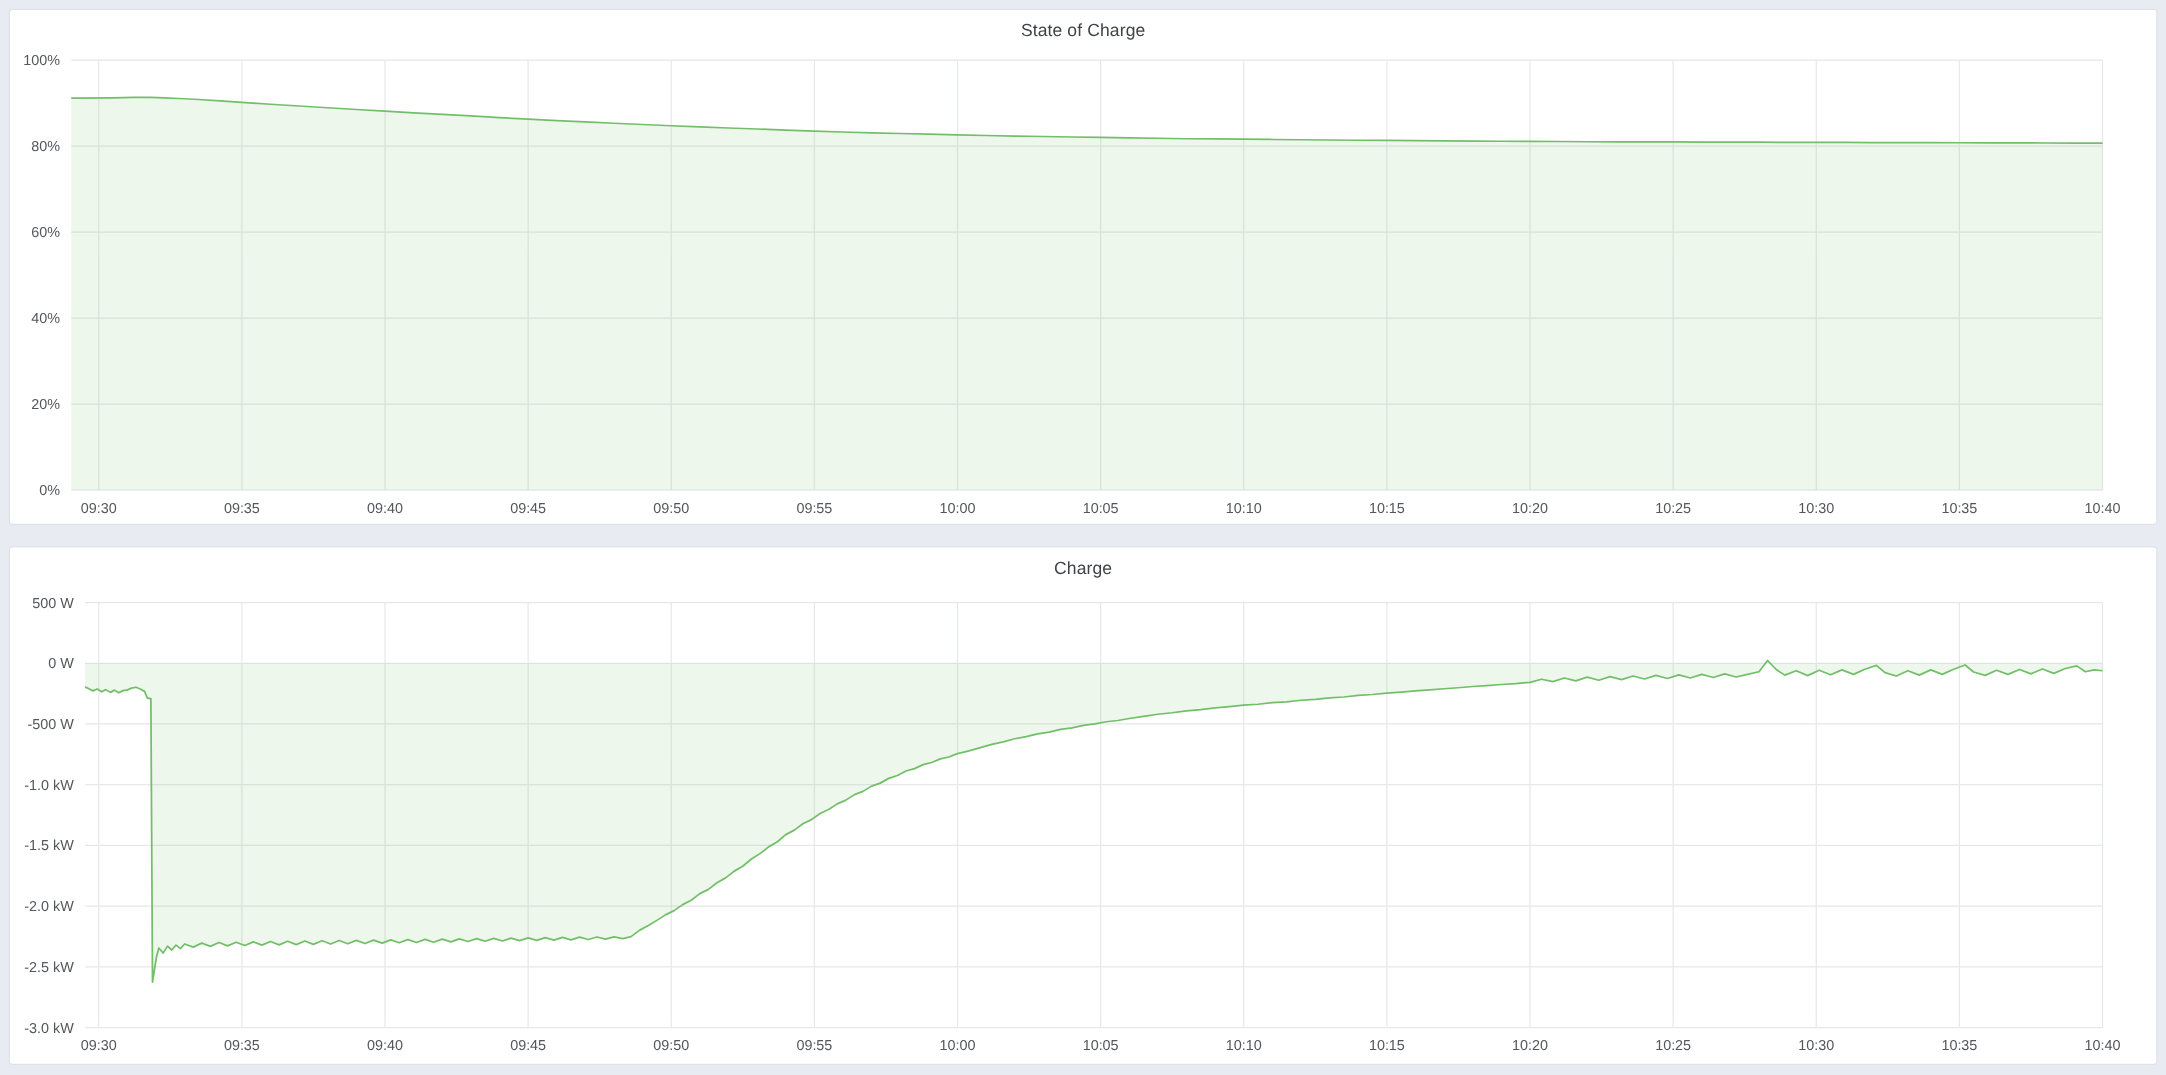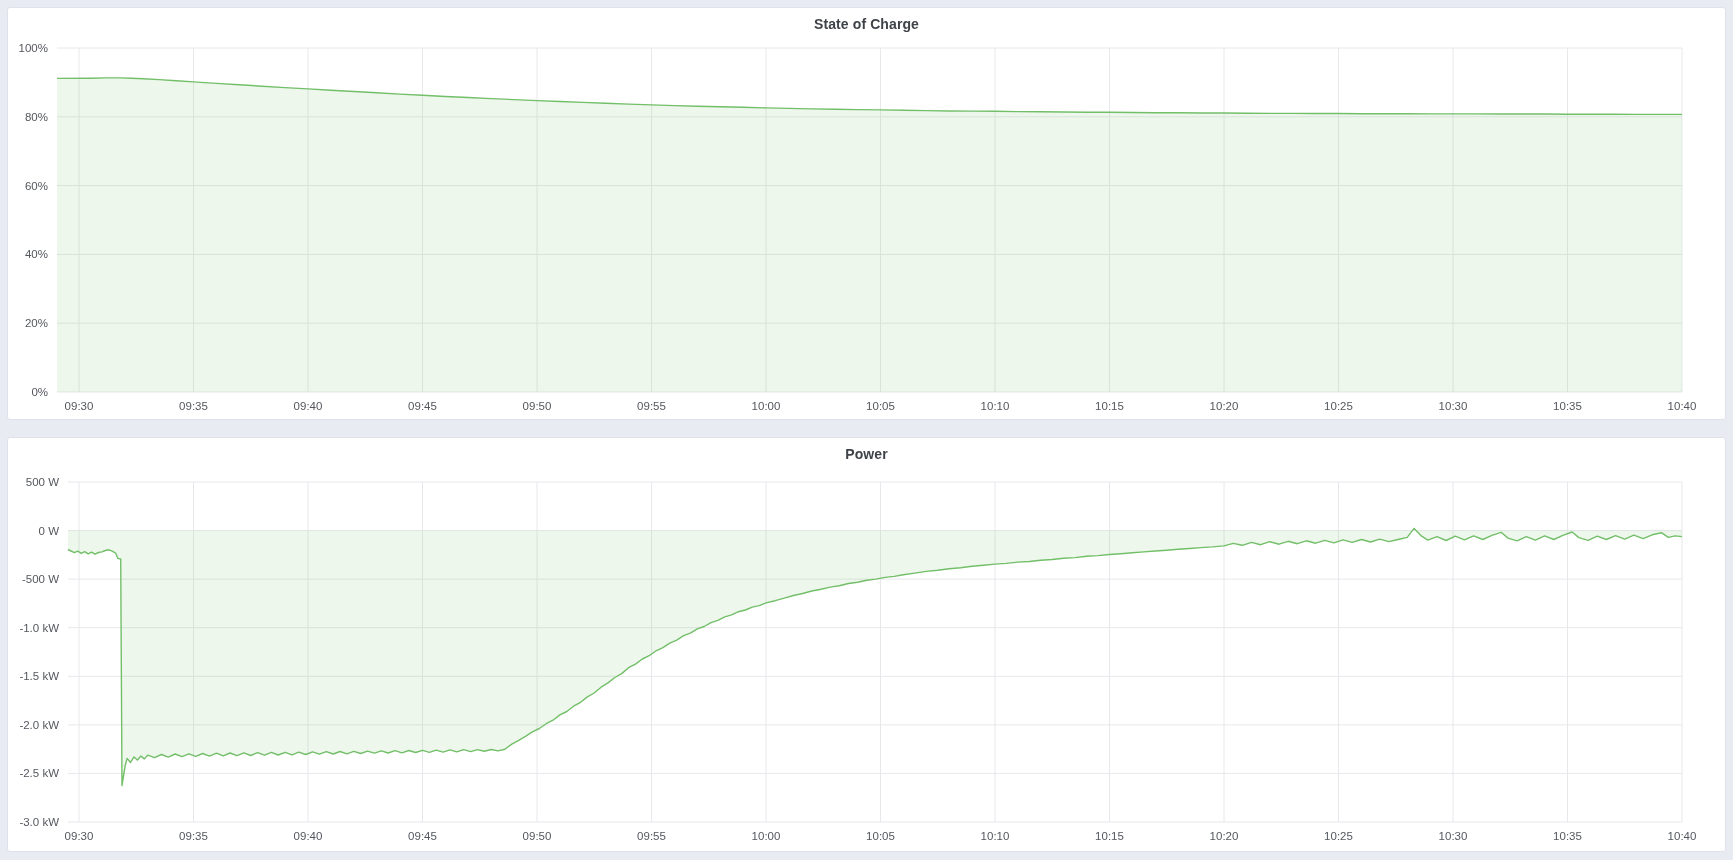--- a/index.html
+++ b/index.html
@@ -14,21 +14,21 @@
     background:#ffffff;
     border:1px solid #dee3eb;
     border-radius:3px;
     box-sizing:border-box;
   }
   .panel-1{top:7px;height:413px;}
   .panel-2{top:437px;height:415px;}
   .panel-title{
     position:absolute;top:7px;left:0;right:0;
     margin:0;text-align:center;
-    font-size:14px;font-weight:700;color:#3f4248;
+    font-size:14px;font-weight:400;color:#3f4248;
     letter-spacing:.1px;line-height:18px;
     cursor:pointer;z-index:2;
   }
   .chart-svg{position:absolute;left:0;top:0;width:1717px;display:block;}
   .panel-1 .chart-svg{height:411px;}
   .panel-2 .chart-svg{height:413px;}
   .tick{
     fill:#54575d;font-size:11.5px;
     font-family:"Liberation Sans",sans-serif;
   }
@@ -62,21 +62,21 @@
         <text x="40" y="44" text-anchor="end" class="tick" fill="#54575d">100%</text>
         <text x="40" y="112.8" text-anchor="end" class="tick" fill="#54575d">80%</text>
         <text x="40" y="181.6" text-anchor="end" class="tick" fill="#54575d">60%</text>
         <text x="40" y="250.4" text-anchor="end" class="tick" fill="#54575d">40%</text>
         <text x="40" y="319.2" text-anchor="end" class="tick" fill="#54575d">20%</text>
         <text x="40" y="388" text-anchor="end" class="tick" fill="#54575d">0%</text>
       </svg>
   </section>
 
   <section class="panel panel-2">
-    <h2 class="panel-title">Power</h2>
+    <h2 class="panel-title">Charge</h2>
     <svg class="chart-svg" viewBox="0 0 1717 413">
         <path d="M71.0 44V384M185.5 44V384M300.0 44V384M414.5 44V384M529.0 44V384M643.5 44V384M758.0 44V384M872.5 44V384M987.0 44V384M1101.5 44V384M1216.0 44V384M1330.5 44V384M1445.0 44V384M1559.5 44V384M1674.0 44V384M60 44.0H1674M60 92.6H1674M60 141.1H1674M60 189.7H1674M60 238.3H1674M60 286.9H1674M60 335.4H1674M60 384.0H1674" stroke="#e7e8eb" stroke-width="1" fill="none"></path>
         <path d="M60.0 92.6 L60.0 111.5 L63.0 113.0 L66.4 114.7 L69.8 113.2 L73.3 115.4 L76.7 113.7 L80.2 115.9 L83.6 114.1 L87.0 116.2 L90.5 114.5 L93.9 113.9 L97.3 112.5 L100.8 111.8 L104.2 113.2 L107.6 115.1 L109.9 120.5 L112.7 120.9 L114.0 347.6 L115.6 337.4 L117.3 327.2 L119.1 320.4 L122.5 324.5 L126.0 318.9 L129.4 322.0 L132.8 318.1 L136.3 320.9 L139.7 317.2 L146.6 319.7 L153.4 316.5 L160.3 319.1 L167.2 316.0 L174.0 318.7 L180.9 315.8 L187.8 318.4 L194.7 315.5 L201.5 318.1 L208.4 315.2 L215.3 317.9 L222.1 315.0 L229.0 317.7 L235.9 314.8 L242.7 317.5 L249.6 314.6 L256.5 317.2 L263.4 314.4 L270.2 317.0 L277.1 314.3 L284.0 316.8 L290.8 314.1 L297.7 316.5 L304.6 313.9 L311.4 316.2 L318.3 313.7 L325.2 316.0 L332.1 313.5 L338.9 315.8 L345.8 313.3 L352.7 315.5 L359.5 313.1 L366.4 315.2 L373.3 312.9 L380.1 315.0 L387.0 312.7 L393.9 314.8 L400.8 312.5 L407.6 314.5 L414.5 312.3 L421.4 314.3 L428.2 312.1 L435.1 314.1 L442.0 311.9 L448.8 313.9 L455.7 311.7 L462.6 313.6 L469.5 311.6 L476.3 313.3 L483.2 311.5 L490.1 312.9 L496.9 311.3 L503.8 306.1 L510.7 302.4 L517.5 298.3 L524.4 293.9 L531.3 290.5 L538.2 285.7 L545.0 282.2 L551.9 276.9 L558.8 273.5 L565.6 268.2 L572.5 264.3 L579.4 258.9 L586.2 255.0 L593.1 249.2 L600.0 244.9 L606.9 239.5 L613.7 235.6 L620.6 229.7 L627.5 226.1 L634.3 221.0 L641.2 217.7 L648.1 212.8 L654.9 209.6 L661.8 205.1 L668.7 202.1 L675.6 197.7 L682.4 195.1 L689.3 190.9 L696.2 188.5 L703.0 184.7 L709.9 182.4 L716.8 178.8 L723.6 176.9 L730.5 173.7 L737.4 172.0 L744.3 169.1 L751.1 167.6 L758.0 164.9 L767.2 162.7 L776.3 160.1 L785.5 157.5 L794.6 155.5 L803.8 153.0 L813.0 151.3 L822.1 149.1 L831.3 147.7 L840.4 145.5 L849.6 144.3 L858.8 142.3 L867.9 141.1 L877.1 139.4 L886.2 138.4 L895.4 136.8 L906.8 135.1 L918.3 133.4 L929.7 132.2 L941.2 130.7 L952.6 129.7 L964.1 128.3 L975.5 127.3 L987.0 126.1 L998.4 125.4 L1009.9 124.1 L1021.3 123.5 L1032.8 122.2 L1044.2 121.5 L1055.7 120.3 L1067.1 119.6 L1078.6 118.3 L1090.0 117.6 L1101.5 116.5 L1112.9 115.7 L1124.4 114.7 L1135.8 113.9 L1147.3 113.0 L1158.7 112.2 L1170.2 111.2 L1181.6 110.5 L1193.1 109.6 L1204.5 108.9 L1216.0 107.9 L1225.2 105.4 L1234.3 107.3 L1243.5 104.4 L1252.6 106.7 L1261.8 103.7 L1271.0 106.2 L1280.1 103.3 L1289.3 105.7 L1298.4 102.8 L1307.6 105.2 L1316.8 102.3 L1325.9 104.8 L1335.1 101.9 L1344.2 104.4 L1353.4 101.5 L1362.6 104.0 L1371.7 101.1 L1380.9 103.6 L1390.0 101.5 L1399.2 99.4 L1406.1 90.4 L1412.9 97.6 L1419.8 102.1 L1429.0 98.6 L1438.1 102.5 L1447.3 98.2 L1456.4 101.8 L1465.6 97.9 L1474.8 101.5 L1483.9 97.4 L1493.1 94.3 L1500.0 100.1 L1509.1 102.8 L1518.3 98.6 L1527.4 102.1 L1536.6 97.9 L1545.8 101.5 L1554.9 97.4 L1564.1 94.0 L1570.9 99.6 L1580.1 102.3 L1589.3 98.2 L1598.4 101.5 L1607.6 97.6 L1616.7 101.1 L1625.9 97.2 L1635.1 100.7 L1644.2 96.8 L1653.4 94.7 L1660.3 99.4 L1667.1 97.9 L1674.0 98.6 L1674.0 92.6 Z" fill="rgba(115,191,105,0.13)" stroke="none"></path>
         <path d="M60.0 111.5 L63.0 113.0 L66.4 114.7 L69.8 113.2 L73.3 115.4 L76.7 113.7 L80.2 115.9 L83.6 114.1 L87.0 116.2 L90.5 114.5 L93.9 113.9 L97.3 112.5 L100.8 111.8 L104.2 113.2 L107.6 115.1 L109.9 120.5 L112.7 120.9 L114.0 347.6 L115.6 337.4 L117.3 327.2 L119.1 320.4 L122.5 324.5 L126.0 318.9 L129.4 322.0 L132.8 318.1 L136.3 320.9 L139.7 317.2 L146.6 319.7 L153.4 316.5 L160.3 319.1 L167.2 316.0 L174.0 318.7 L180.9 315.8 L187.8 318.4 L194.7 315.5 L201.5 318.1 L208.4 315.2 L215.3 317.9 L222.1 315.0 L229.0 317.7 L235.9 314.8 L242.7 317.5 L249.6 314.6 L256.5 317.2 L263.4 314.4 L270.2 317.0 L277.1 314.3 L284.0 316.8 L290.8 314.1 L297.7 316.5 L304.6 313.9 L311.4 316.2 L318.3 313.7 L325.2 316.0 L332.1 313.5 L338.9 315.8 L345.8 313.3 L352.7 315.5 L359.5 313.1 L366.4 315.2 L373.3 312.9 L380.1 315.0 L387.0 312.7 L393.9 314.8 L400.8 312.5 L407.6 314.5 L414.5 312.3 L421.4 314.3 L428.2 312.1 L435.1 314.1 L442.0 311.9 L448.8 313.9 L455.7 311.7 L462.6 313.6 L469.5 311.6 L476.3 313.3 L483.2 311.5 L490.1 312.9 L496.9 311.3 L503.8 306.1 L510.7 302.4 L517.5 298.3 L524.4 293.9 L531.3 290.5 L538.2 285.7 L545.0 282.2 L551.9 276.9 L558.8 273.5 L565.6 268.2 L572.5 264.3 L579.4 258.9 L586.2 255.0 L593.1 249.2 L600.0 244.9 L606.9 239.5 L613.7 235.6 L620.6 229.7 L627.5 226.1 L634.3 221.0 L641.2 217.7 L648.1 212.8 L654.9 209.6 L661.8 205.1 L668.7 202.1 L675.6 197.7 L682.4 195.1 L689.3 190.9 L696.2 188.5 L703.0 184.7 L709.9 182.4 L716.8 178.8 L723.6 176.9 L730.5 173.7 L737.4 172.0 L744.3 169.1 L751.1 167.6 L758.0 164.9 L767.2 162.7 L776.3 160.1 L785.5 157.5 L794.6 155.5 L803.8 153.0 L813.0 151.3 L822.1 149.1 L831.3 147.7 L840.4 145.5 L849.6 144.3 L858.8 142.3 L867.9 141.1 L877.1 139.4 L886.2 138.4 L895.4 136.8 L906.8 135.1 L918.3 133.4 L929.7 132.2 L941.2 130.7 L952.6 129.7 L964.1 128.3 L975.5 127.3 L987.0 126.1 L998.4 125.4 L1009.9 124.1 L1021.3 123.5 L1032.8 122.2 L1044.2 121.5 L1055.7 120.3 L1067.1 119.6 L1078.6 118.3 L1090.0 117.6 L1101.5 116.5 L1112.9 115.7 L1124.4 114.7 L1135.8 113.9 L1147.3 113.0 L1158.7 112.2 L1170.2 111.2 L1181.6 110.5 L1193.1 109.6 L1204.5 108.9 L1216.0 107.9 L1225.2 105.4 L1234.3 107.3 L1243.5 104.4 L1252.6 106.7 L1261.8 103.7 L1271.0 106.2 L1280.1 103.3 L1289.3 105.7 L1298.4 102.8 L1307.6 105.2 L1316.8 102.3 L1325.9 104.8 L1335.1 101.9 L1344.2 104.4 L1353.4 101.5 L1362.6 104.0 L1371.7 101.1 L1380.9 103.6 L1390.0 101.5 L1399.2 99.4 L1406.1 90.4 L1412.9 97.6 L1419.8 102.1 L1429.0 98.6 L1438.1 102.5 L1447.3 98.2 L1456.4 101.8 L1465.6 97.9 L1474.8 101.5 L1483.9 97.4 L1493.1 94.3 L1500.0 100.1 L1509.1 102.8 L1518.3 98.6 L1527.4 102.1 L1536.6 97.9 L1545.8 101.5 L1554.9 97.4 L1564.1 94.0 L1570.9 99.6 L1580.1 102.3 L1589.3 98.2 L1598.4 101.5 L1607.6 97.6 L1616.7 101.1 L1625.9 97.2 L1635.1 100.7 L1644.2 96.8 L1653.4 94.7 L1660.3 99.4 L1667.1 97.9 L1674.0 98.6" fill="none" stroke="#73bf69" stroke-width="1.4" stroke-linejoin="round"></path>
         <text x="71.0" y="402" text-anchor="middle" class="tick" fill="#54575d">09:30</text>
         <text x="185.5" y="402" text-anchor="middle" class="tick" fill="#54575d">09:35</text>
         <text x="300.0" y="402" text-anchor="middle" class="tick" fill="#54575d">09:40</text>
         <text x="414.5" y="402" text-anchor="middle" class="tick" fill="#54575d">09:45</text>
         <text x="529.0" y="402" text-anchor="middle" class="tick" fill="#54575d">09:50</text>
         <text x="643.5" y="402" text-anchor="middle" class="tick" fill="#54575d">09:55</text>

